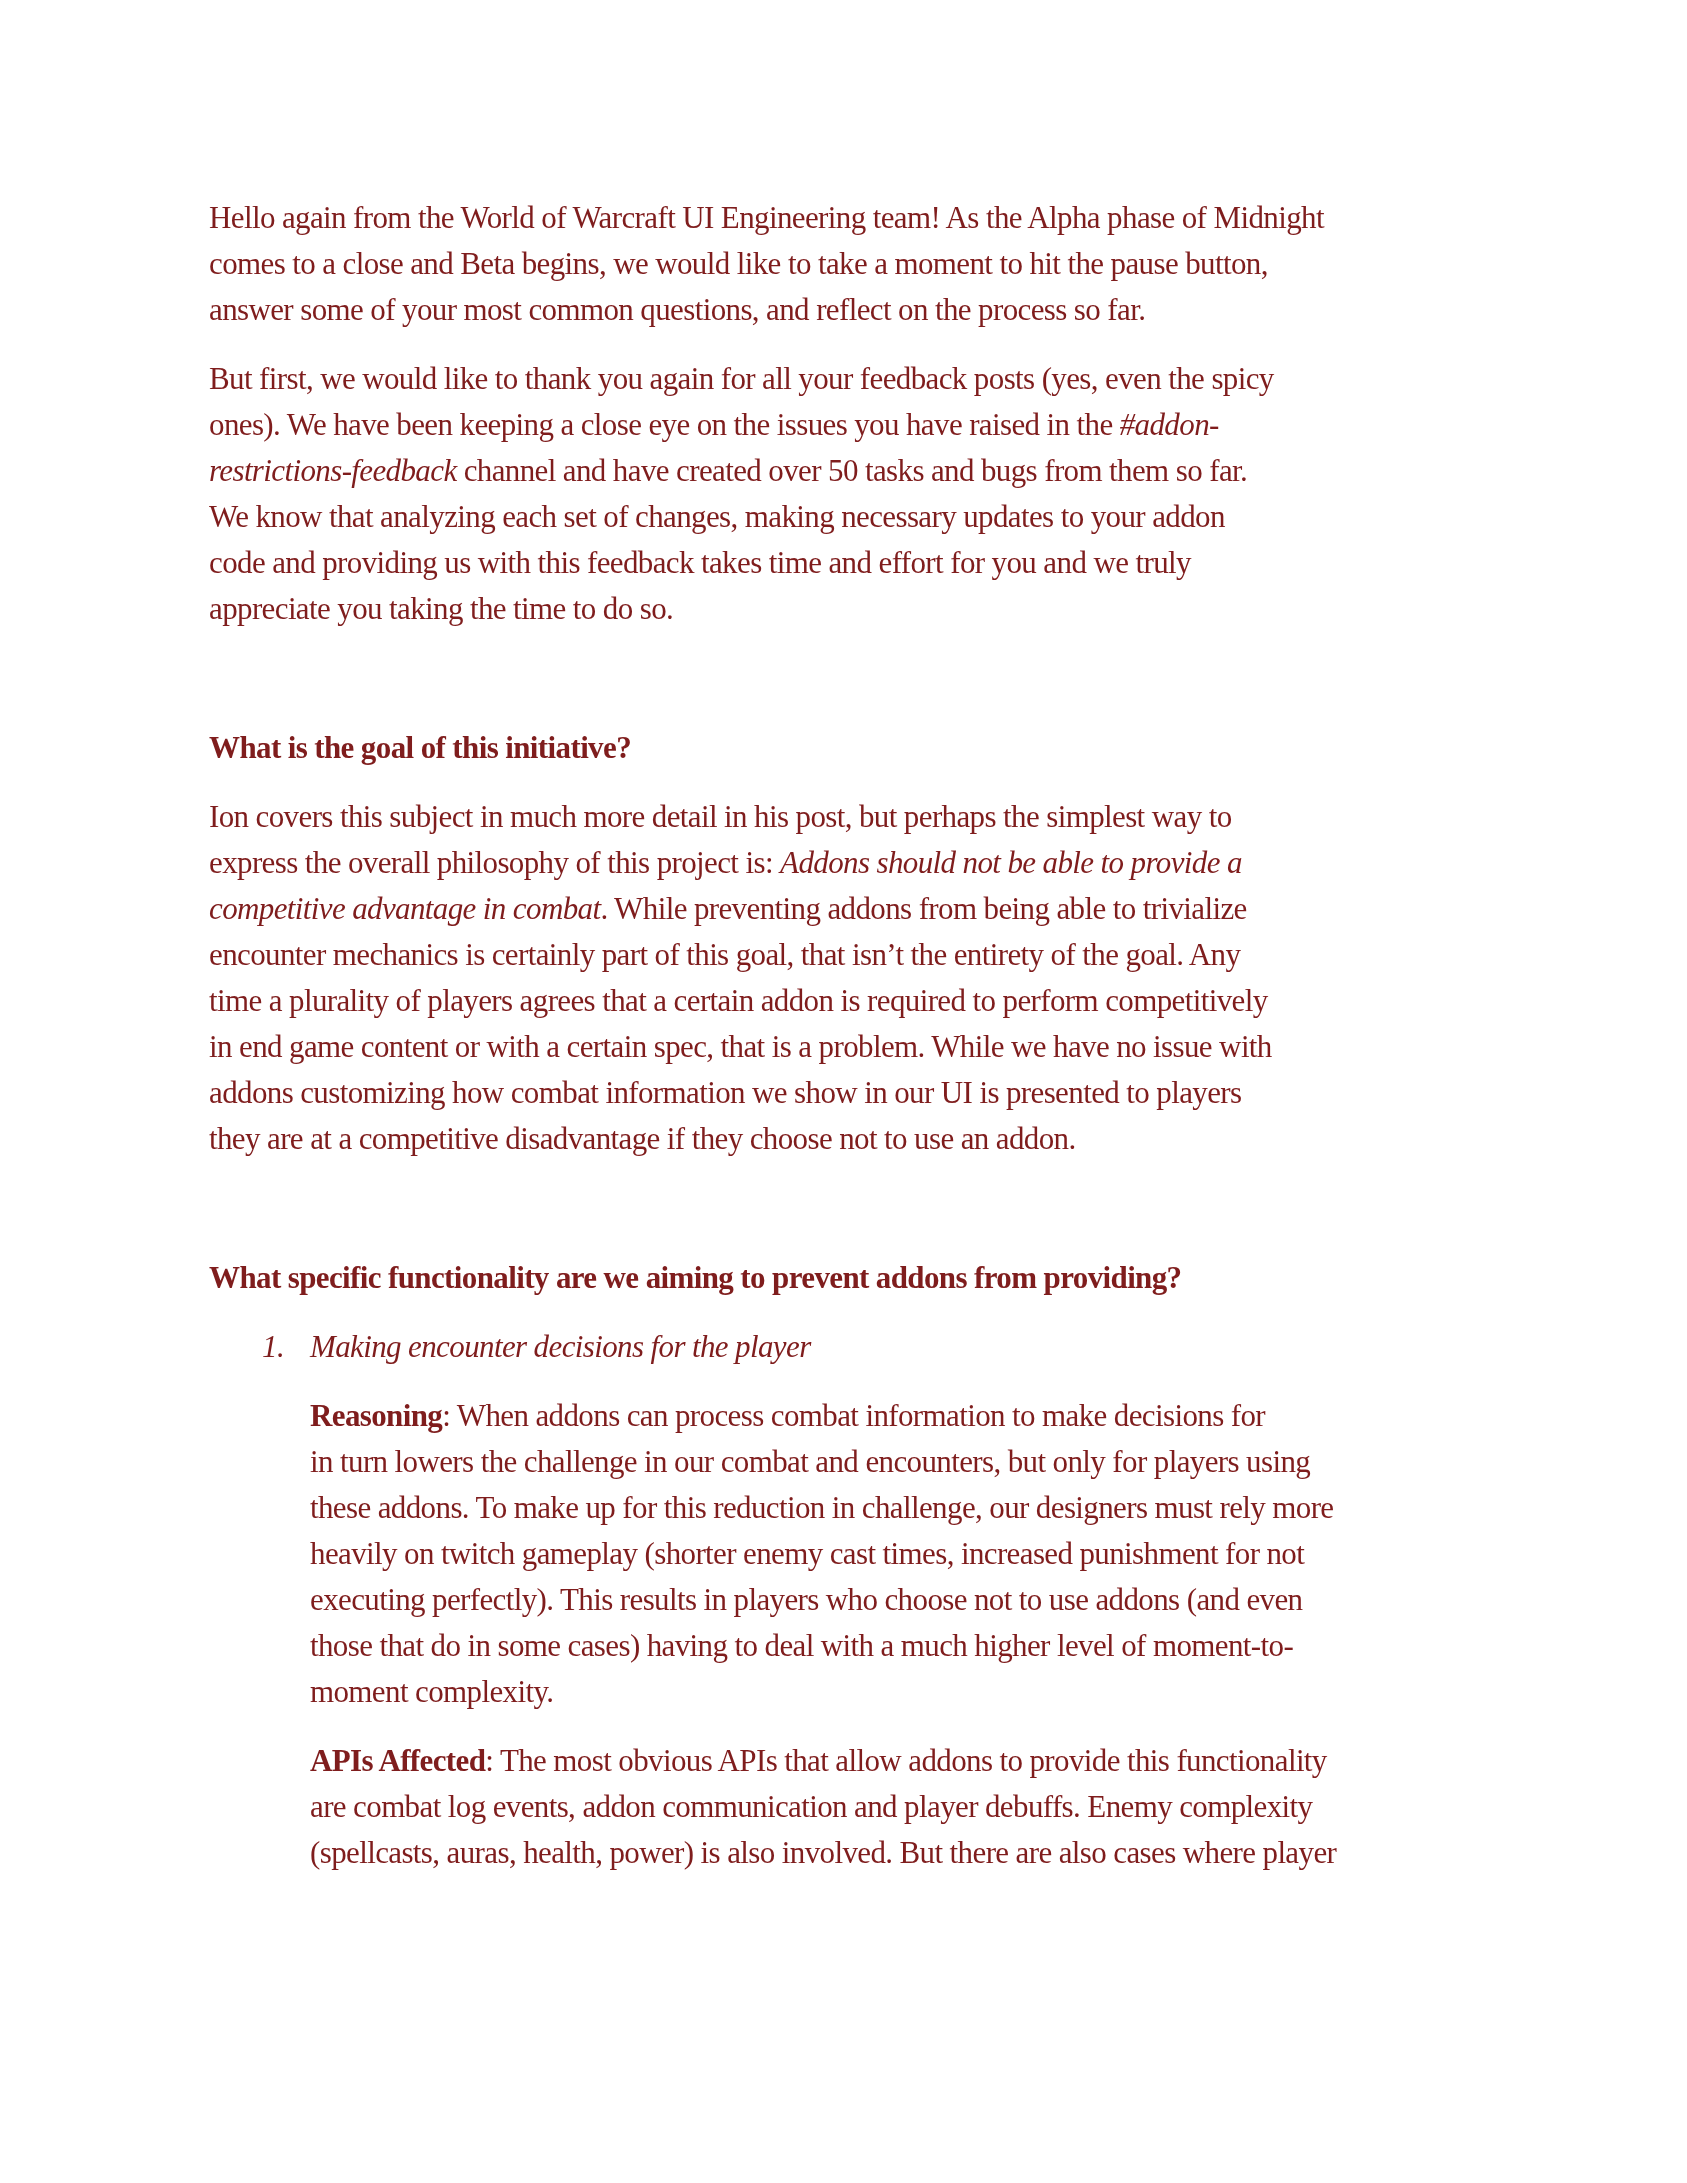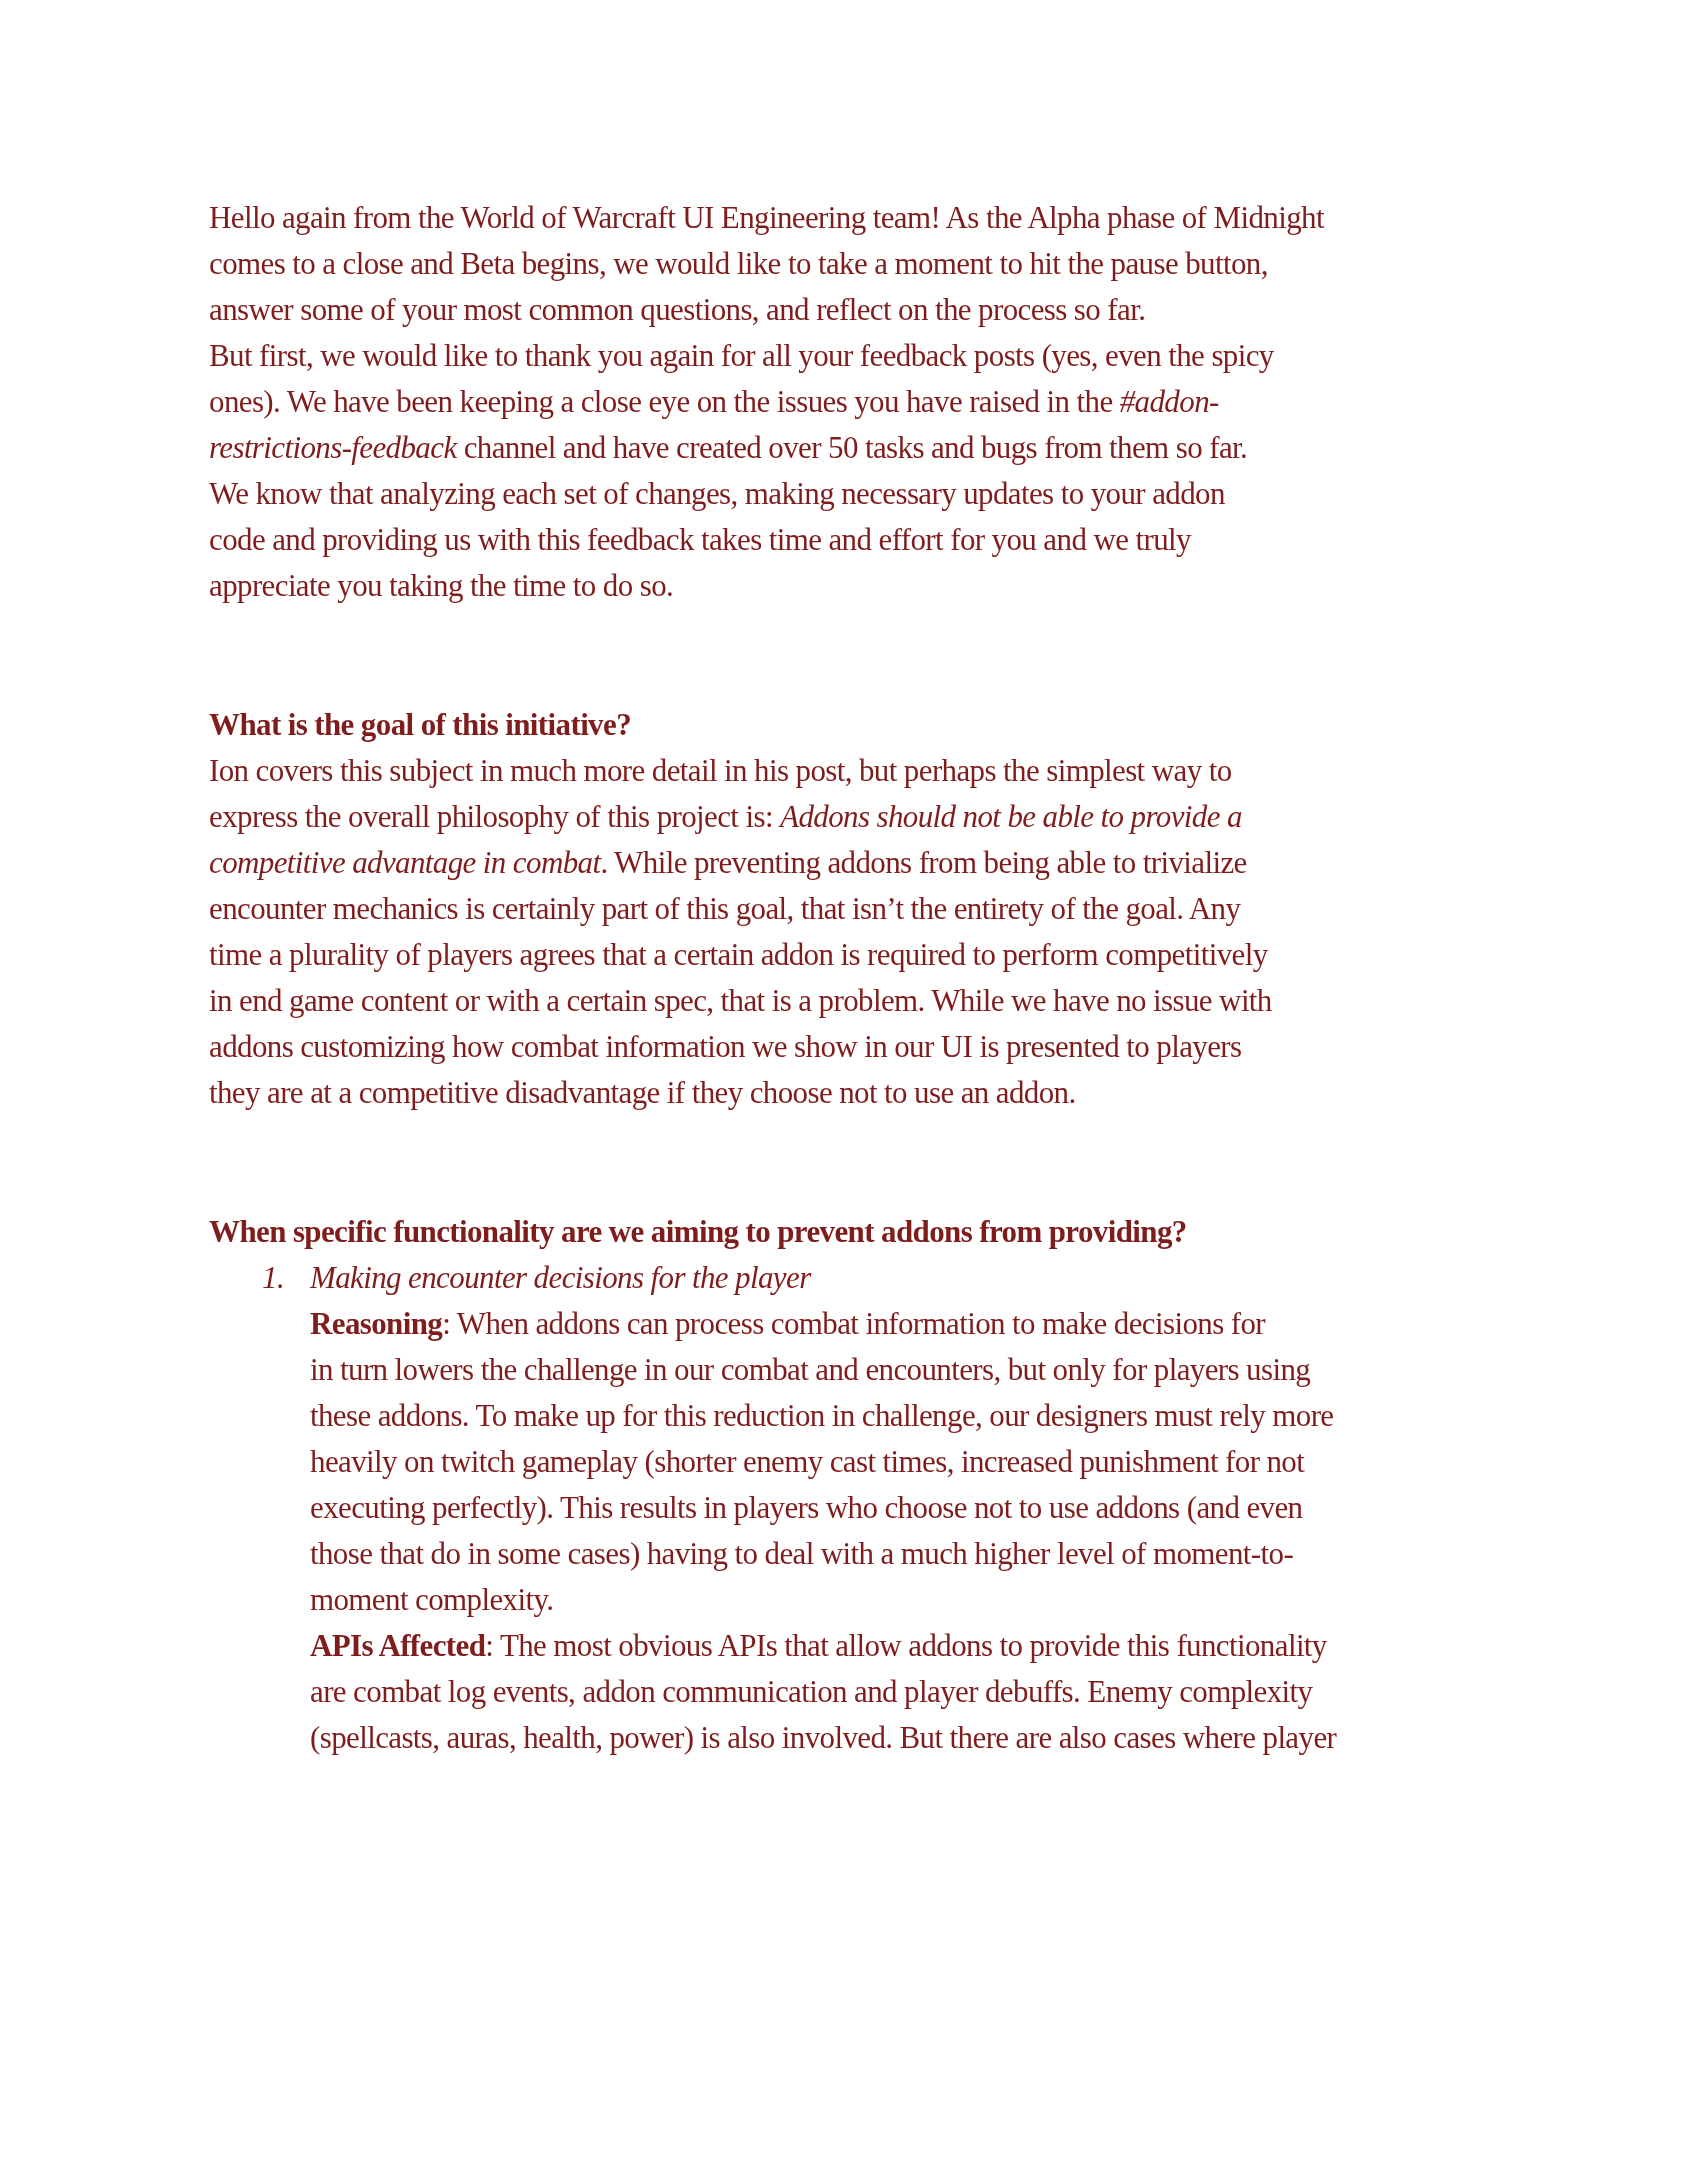--- a/index.html
+++ b/index.html
@@ -20,21 +20,21 @@
     left: 209px;
     top: 195px;
     width: 1297px;
     font-family: Liberation Serif, serif;
     font-size: 31px;
     line-height: 46px;
     letter-spacing: -0.02em;
     color: #7f1d1d;
   }
   .block { margin: 0; }
-  .block + .block { }
+  .block + .block { margin-top: 23px; }
   .block + .heading { margin-top: 93px; }
   .heading { font-weight: 700; }
   .line { white-space: nowrap; height: 46px; }
   .b { font-weight: 700; text-align: right; }
   .i { font-style: italic; }
   .indent { padding-left: 101px; }
   .list-item { position: relative; padding-left: 101px; }
   .marker { position: absolute; left: 53px; top: 0; font-style: italic; }
 </style>
 </head>
@@ -62,21 +62,21 @@
         <div class="line"><span>Ion covers this subject in much more detail in his post, but perhaps the simplest way to</span></div>
         <div class="line"><span>express the overall philosophy of this project is: </span><span class="i">Addons should not be able to provide a</span></div>
         <div class="line"><span class="i">competitive advantage in combat</span><span>. While preventing addons from being able to trivialize</span></div>
         <div class="line"><span>encounter mechanics is certainly part of this goal, that isn’t the entirety of the goal. Any</span></div>
         <div class="line"><span>time a plurality of players agrees that a certain addon is required to perform competitively</span></div>
         <div class="line"><span>in end game content or with a certain spec, that is a problem. While we have no issue with</span></div>
         <div class="line"><span>addons customizing how combat information we show in our UI is presented to players</span></div>
         <div class="line"><span>they are at a competitive disadvantage if they choose not to use an addon.</span></div>
       </div>
       <div class="block heading">
-        <div class="line"><span class="b">When specific functionality are we aiming to prevent addons from providing?</span></div>
+        <div class="line"><span class="b">What specific functionality are we aiming to prevent addons from providing?</span></div>
       </div>
       <div class="block list-item">
         <span class="marker">1.</span>
         <div class="line"><span class="i">Making encounter decisions for the player</span></div>
       </div>
       <div class="block para indent">
         <div class="line"><span class="b">Reasoning</span><span>: When addons can process combat information to make decisions for</span></div>
         <div class="line"><span>in turn lowers the challenge in our combat and encounters, but only for players using</span></div>
         <div class="line"><span>these addons. To make up for this reduction in challenge, our designers must rely more</span></div>
         <div class="line"><span>heavily on twitch gameplay (shorter enemy cast times, increased punishment for not</span></div>

